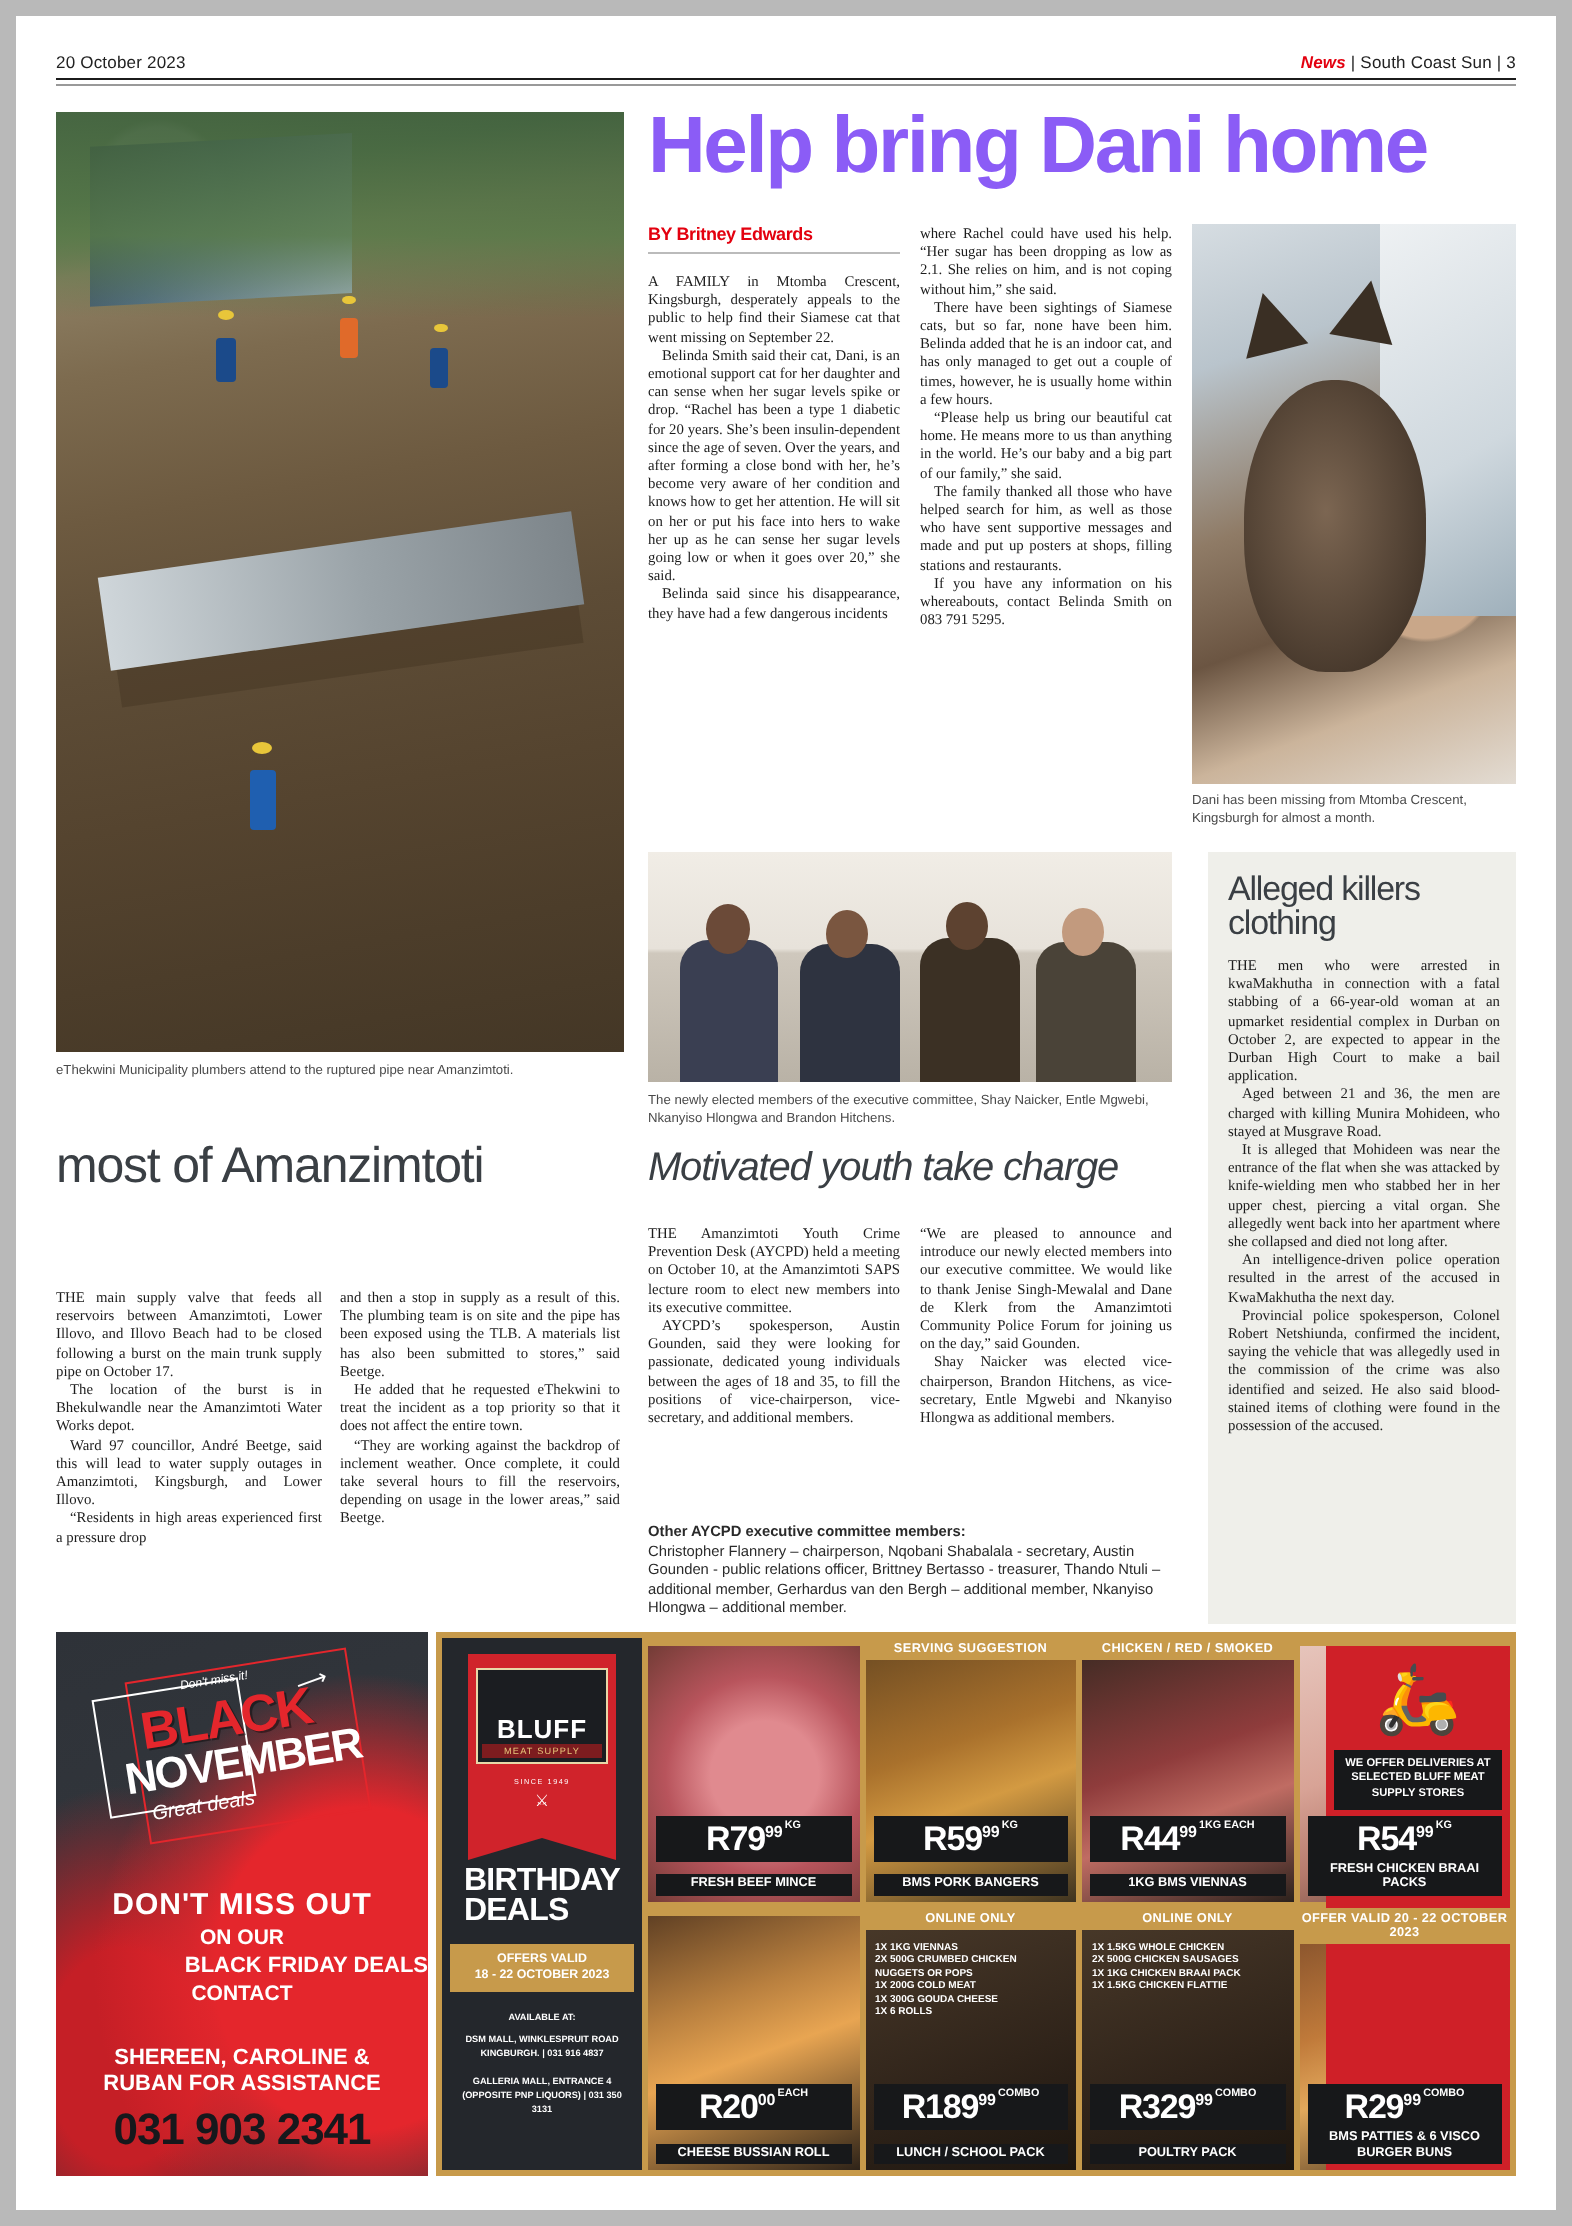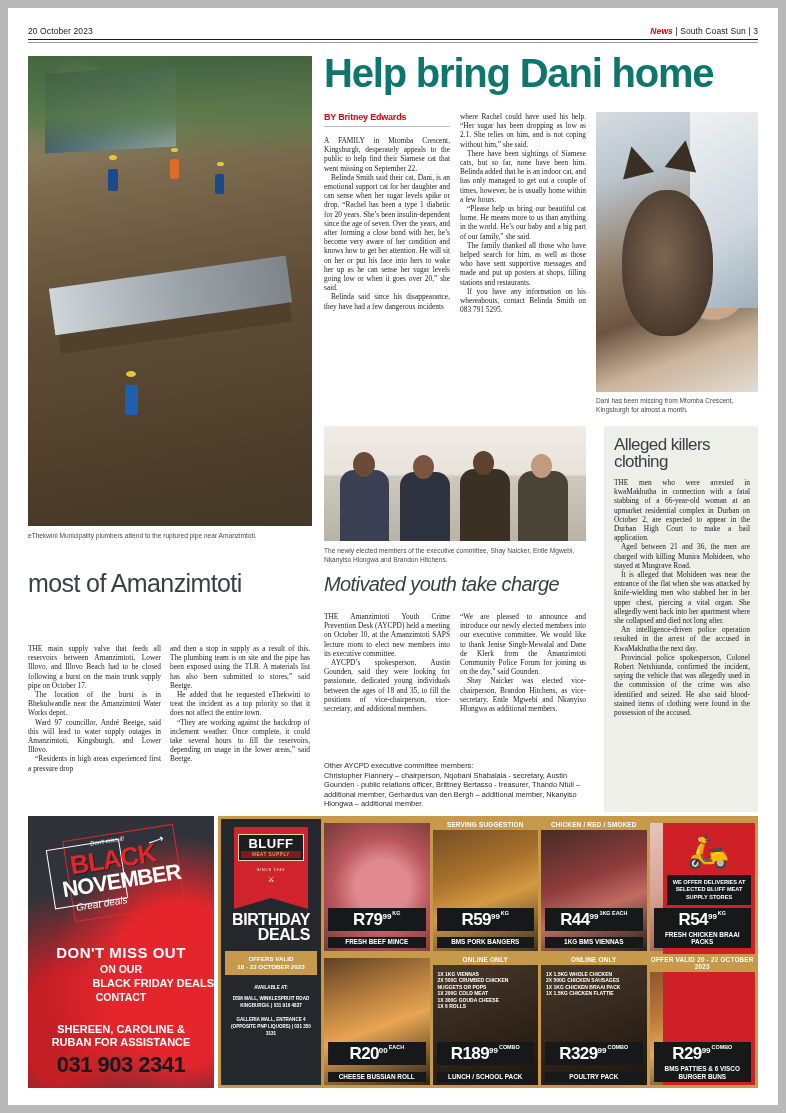--- a/index.html
+++ b/index.html
@@ -21,21 +21,21 @@
   .masthead { display:flex; justify-content:space-between; align-items:baseline;
               font-size:8.5px; color:#222; letter-spacing:.1px; }
   .masthead .right { }
   .masthead .news { color:#e3000f; font-weight:bold; font-style:italic; }
   .rule-top { border-bottom:1.3px solid #1b1b1b; margin-top:3px; }
   .rule-top2 { border-bottom:.6px solid #999; margin-top:1.5px; }
 
   
   .headline {
     font-family:"Liberation Sans", sans-serif;
-    font-weight:bold; color:#0f766e; line-height:.95;
+    font-weight:bold; color:#8b5cf6; line-height:.95;
     letter-spacing:-1.2px;
   }
   .subhead {
     font-family:"Liberation Sans", sans-serif;
     font-weight:400; color:#3a3f44; line-height:1.02;
     letter-spacing:-.6px;
   }
   .byline { color:#e3000f; font-weight:bold; font-size:9px; letter-spacing:-.2px; }
   .byline-rule { border-bottom:.7px solid #bbb; margin:4px 0 5px 0; width:100%; }
   .body-col {
@@ -129,25 +129,25 @@
     position:absolute; left:190px; top:0; width:540px; height:272px;
     background:#c79a4b; padding:3px; display:flex; gap:3px;
   }
   .bms-left { width:100px; background:#24272c; color:#fff; position:relative;
               display:flex; flex-direction:column; align-items:center; }
   .bms-flag { width:74px; margin-top:8px; background:#d0232b; position:relative;
               padding:7px 4px 14px 4px; text-align:center; }
   .bms-flag:after{content:"";position:absolute;left:0;bottom:-11px;width:0;height:0;
      border-left:37px solid #d0232b;border-right:37px solid #d0232b;border-bottom:11px solid transparent;}
   .bms-logo{background:#1b1d21;border:1px solid #e8d7a8;padding:2px 2px;}
-  .bms-logo .b{font-size:13px;font-weight:bold;letter-spacing:.5px;line-height:13px;}
+  .bms-logo .b{font-size:13px;font-weight:bold;letter-spacing:.5px;line-height:13px;margin-top:21px;}
   .bms-logo .s{font-size:4.6px;color:#e8c77a;letter-spacing:.6px;background:#7d1c1f;
      display:block;margin-top:1px;padding:1px 0;}
   .bms-since{font-size:3.6px;letter-spacing:.8px;margin-top:7px;color:#fff;}
-  .bms-bday{font-size:16px;font-weight:bold;line-height:15px;margin-top:14px;text-align:right;
+  .bms-bday{font-size:16px;font-weight:bold;line-height:15px;margin-top:14px;text-align:left;
      letter-spacing:-.4px;}
   .bms-valid{background:#c79a4b;width:92px;margin-top:9px;padding:4px 2px;text-align:center;
      color:#fff;font-size:6.2px;font-weight:bold;line-height:8px;}
   .bms-addr{font-size:4.6px;line-height:7px;text-align:center;margin-top:9px;
      font-weight:bold;padding:0 5px;}
   .grid { flex:1; display:grid; grid-template-columns:repeat(4,1fr); grid-template-rows:1fr 1fr; gap:3px; }
   .cell { position:relative; background:#2b2b2b; overflow:hidden; }
   .cell .banner{position:absolute;left:0;top:0;width:100%;background:#c79a4b;color:#fff;
      font-size:6.4px;font-weight:bold;text-align:center;padding:2px 0;letter-spacing:.2px;z-index:3;}
   .cell .price{position:absolute;left:4px;right:4px;bottom:20px;background:#17181a;
@@ -280,21 +280,21 @@
   <div class="subhead" style="position:absolute;left:296px;top:548px;width:272px;font-size:20px;font-style:italic;">Motivated youth take charge</div>
   <div class="body-col" style="position:absolute;left:296px;top:586px;width:126px;">
     <p class="first">THE Amanzimtoti Youth Crime Prevention Desk (AYCPD) held a meeting on October 10, at the Amanzimtoti SAPS lecture room to elect new members into its executive committee.</p>
     <p>AYCPD’s spokesperson, Austin Gounden, said they were looking for passionate, dedicated young individuals between the ages of 18 and 35, to fill the positions of vice-chairperson, vice-secretary, and additional members.</p>
   </div>
   <div class="body-col" style="position:absolute;left:432px;top:586px;width:126px;">
     <p class="first">“We are pleased to announce and introduce our newly elected members into our executive committee. We would like to thank Jenise Singh-Mewalal and Dane de Klerk from the Amanzimtoti Community Police Forum for joining us on the day,” said Gounden.</p>
     <p>Shay Naicker was elected vice-chairperson, Brandon Hitchens, as vice-secretary, Entle Mgwebi and Nkanyiso Hlongwa as additional members.</p>
   </div>
   <div style="position:absolute;left:296px;top:735px;width:262px;font-family:'Liberation Sans',sans-serif;font-size:7.4px;line-height:9.6px;color:#2a2a2a;">
-    <span style="font-weight:normal;">Other AYCPD executive committee members:</span><br>
+    <span style="font-weight:bold;">Other AYCPD executive committee members:</span><br>
     <span>Christopher Flannery – chairperson, Nqobani Shabalala - secretary, Austin Gounden - public relations officer, Brittney Bertasso - treasurer, Thando Ntuli – additional member, Gerhardus van den Bergh – additional member, Nkanyiso Hlongwa – additional member.</span>
   </div>
   <div class="divider-h" style="left:296px;top:790px;width:262px;"></div>
 
  </div>
 
  <div class="ads">
 
    <div class="ad-black">
      <div class="tri"></div>

